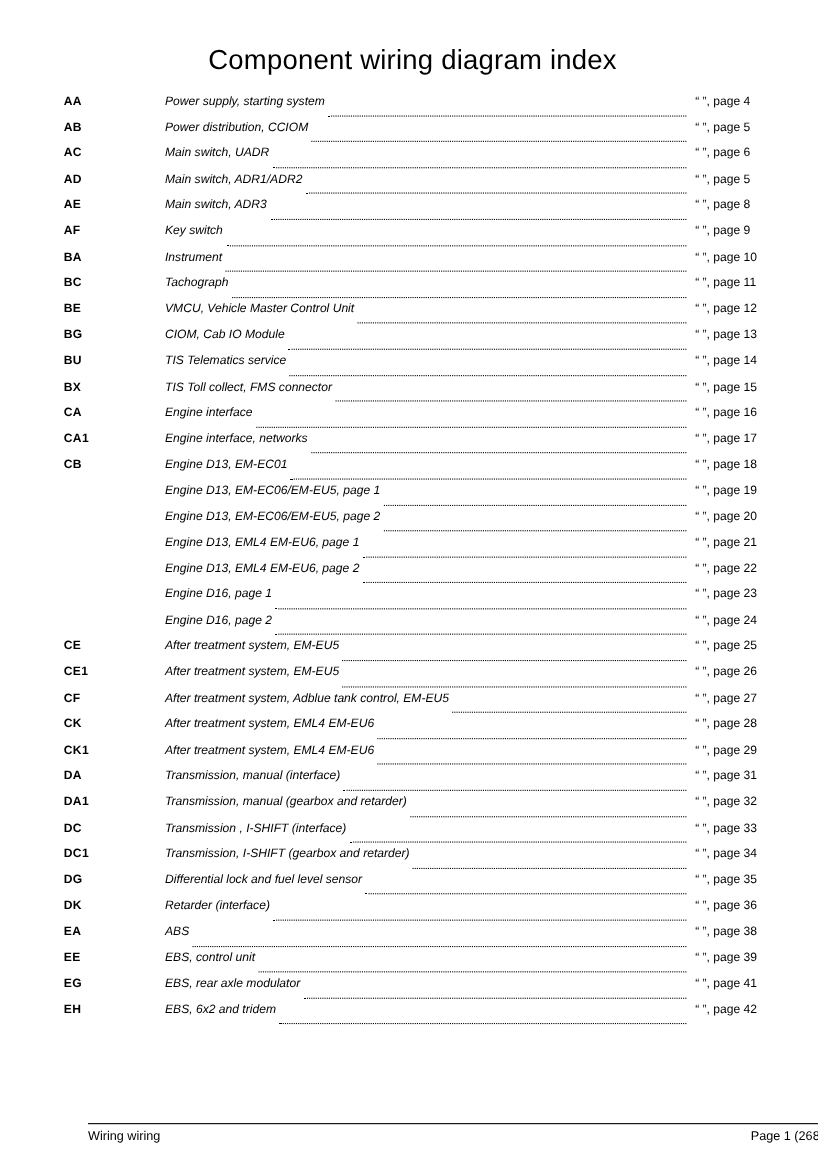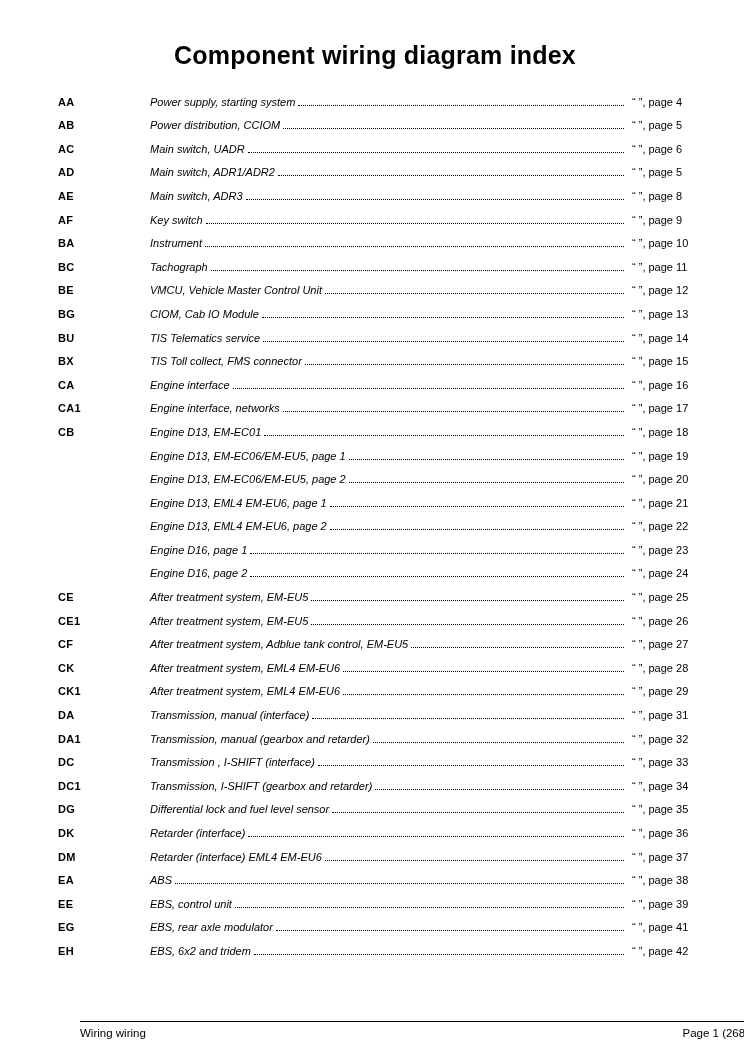--- a/index.html
+++ b/index.html
@@ -10,28 +10,28 @@
     width:744px; height:1059px;
     background:#ffffff;
     overflow:hidden;
   }
   .content {
     position:absolute; left:40px; top:0; width:670px; height:1059px;
   }
   .title {
     position:absolute; top:41px; left:0; width:100%;
     text-align:center;
-    font-size:25px; line-height:28px; font-weight:bold;
+    font-size:25px; line-height:28px; font-weight:normal;
     letter-spacing:0.2px;
   }
   .rows {
     position:absolute; top:85px; left:0; width:100%;
   }
   .row {
-    display:flex; align-items:flex-end;
+    display:flex; align-items:flex-start;
     height:23.6px;
     padding-left:18px;
     font-size:11px; line-height:14px;
     white-space:nowrap;
   }
   .code {
     flex:none; width:92px;
     font-weight:bold;
     letter-spacing:0.3px;
   }
@@ -281,26 +281,20 @@
     <span class="ref">“ ”, page 35</span>
   </div>
 
   <div class="row">
     <span class="code">DK</span>
     <span class="desc">Retarder (interface)</span>
     <span class="leader"></span>
     <span class="ref">“ ”, page 36</span>
   </div>
 
-  <div class="row">
-    <span class="code">DM</span>
-    <span class="desc">Retarder (interface) EML4 EM-EU6</span>
-    <span class="leader"></span>
-    <span class="ref">“ ”, page 37</span>
-  </div>
 
   <div class="row">
     <span class="code">EA</span>
     <span class="desc">ABS</span>
     <span class="leader"></span>
     <span class="ref">“ ”, page 38</span>
   </div>
 
   <div class="row">
     <span class="code">EE</span>

